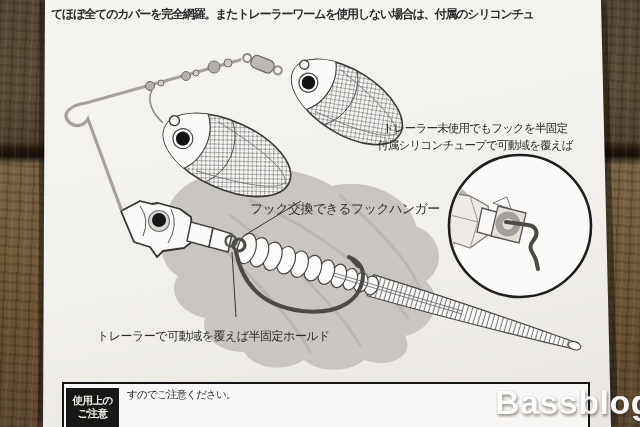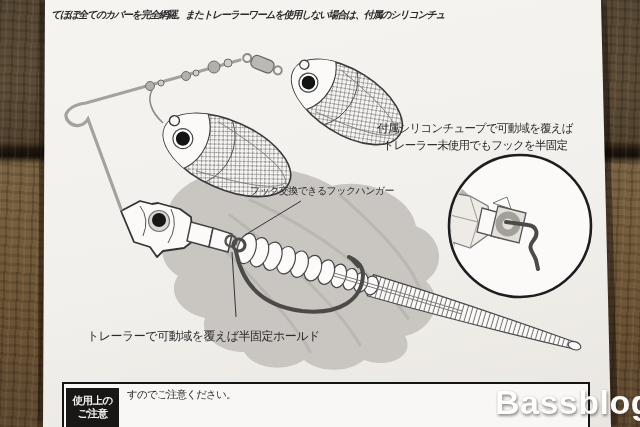--- a/index.html
+++ b/index.html
@@ -15,28 +15,28 @@
     position:absolute;inset:0;background:rgba(10,6,2,.45);filter:blur(5px);
     clip-path:polygon(6.2% 0,94.8% 0,96.6% 100%,5.9% 100%);
   }
   .paper{
     position:absolute;inset:0;
     clip-path:polygon(7.03% 0,93.9% 0,95.47% 100%,6.72% 100%);
     background:linear-gradient(168deg,#f6f4f1 0%,#f2f0ec 55%,#e9e6e1 100%);
   }
   .intro{
     position:absolute;left:51px;top:3px;white-space:nowrap;
-    font-size:10px;font-weight:700;letter-spacing:-1.2px;
-    color:#2a2a2a;line-height:23px;font-style:italic;
+    font-size:12px;font-weight:700;letter-spacing:-1.2px;
+    color:#2a2a2a;line-height:23px;
   }
   .diagram{position:absolute;left:0;top:0;}
   .note{position:absolute;color:#2b2b2b;white-space:nowrap;}
   .note-tube{left:352px;top:120px;width:246px;text-align:center;font-size:11.5px;letter-spacing:-0.8px;line-height:17px;}
-  .note-hanger{left:250px;top:184px;font-size:10px;letter-spacing:-0.6px;}
-  .note-trailer{left:87px;top:328px;font-size:12px;letter-spacing:-0.5px;}
+  .note-hanger{left:250px;top:200px;font-size:13px;letter-spacing:-0.6px;}
+  .note-trailer{left:97px;top:328px;font-size:12px;letter-spacing:-0.5px;}
   .caution-box{
     position:absolute;left:62px;top:382px;width:528px;height:64px;
     border:2px solid #141414;background:#f8f7f5;box-sizing:border-box;
   }
   .caution-label{
     position:absolute;left:2px;top:4px;width:53px;height:58px;
     background:#181715;color:#f4f2ef;font-weight:700;font-size:10.5px;
     letter-spacing:-0.5px;text-align:center;line-height:13px;padding-top:6px;box-sizing:border-box;
   }
   .caution-text{
@@ -184,22 +184,22 @@
           <circle cx="508" cy="224" r="9" fill="none" stroke="#a3a09a" stroke-width="7"></circle>
           <path d="M506 222 L528 225 C537 226 539 234 533 241 C527 248 533 252 536 260 L538 269" fill="none" stroke="#4c4a47" stroke-width="4" stroke-linecap="round"></path>
         </g>
       </g>
 
       <line x1="301" y1="201" x2="245" y2="235" stroke="#333" stroke-width="1"></line>
       <line x1="232" y1="252" x2="236" y2="317" stroke="#333" stroke-width="1"></line>
     </svg>
 
     <div class="note note-tube">
+      <div>トレーラー未使用でもフックを半固定</div>
       <div>付属シリコンチューブで可動域を覆えば</div>
-      <div>トレーラー未使用でもフックを半固定</div>
     </div>
     <div class="note note-hanger">フック交換できるフックハンガー</div>
     <div class="note note-trailer">トレーラーで可動域を覆えば半固定ホールド</div>
 
     <div class="caution-box">
       <div class="caution-label">
         <div>使用上の</div>
         <div>ご注意</div>
       </div>
       <div class="caution-text">

